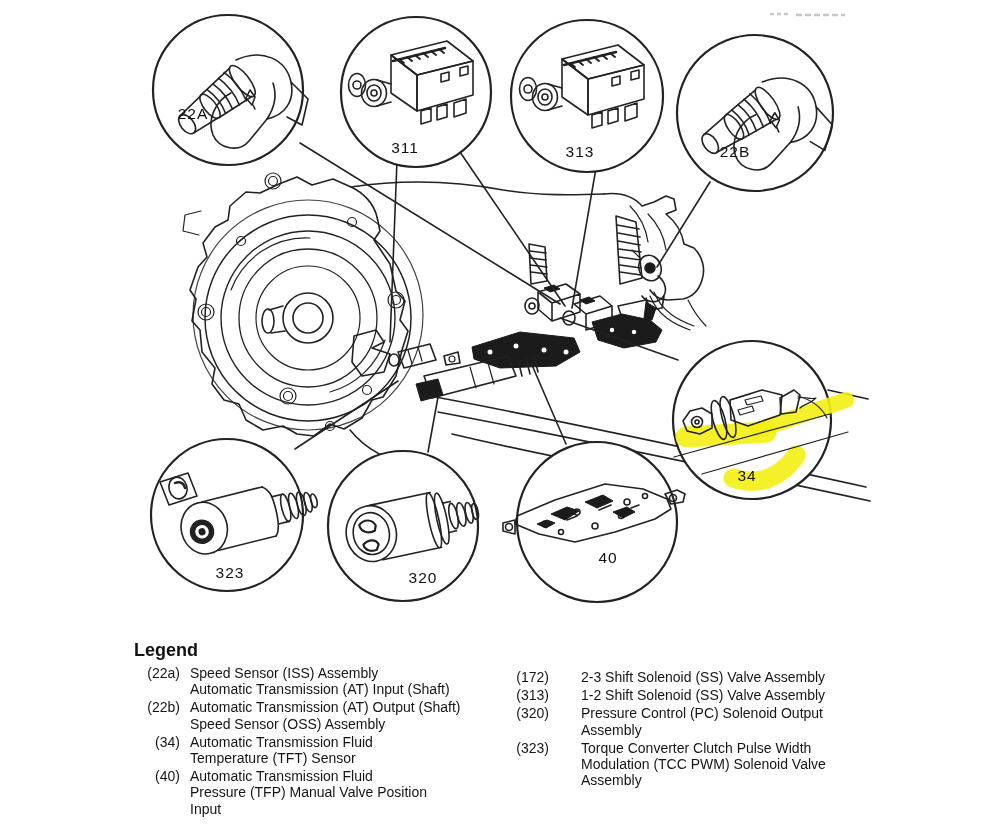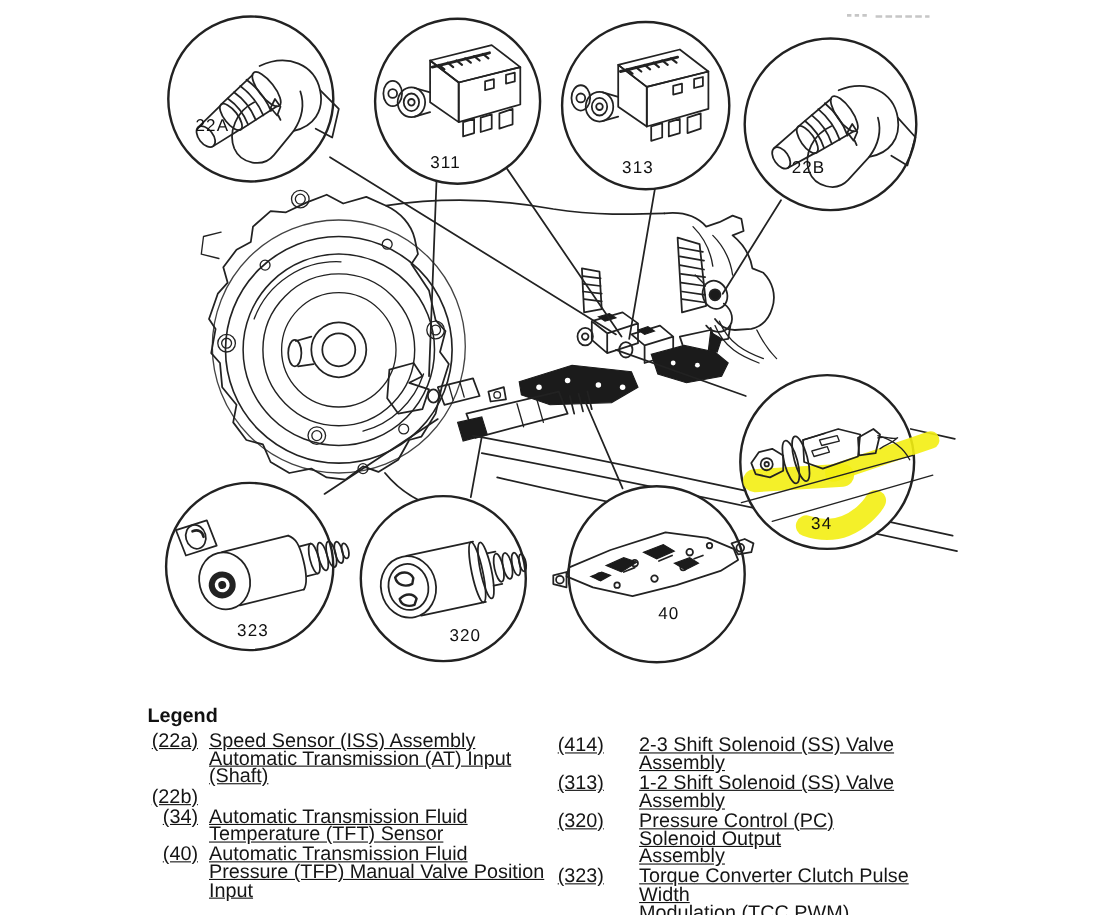--- a/index.html
+++ b/index.html
@@ -11,21 +11,21 @@
   
   .art{stroke:#222222;fill:none;stroke-width:1.6;stroke-linecap:round;stroke-linejoin:round;}
   .thin{stroke-width:1.2;}
   .dark{fill:#1b1b1b;stroke:#1b1b1b;stroke-width:1;}
   .callout{fill:#ffffff;stroke:#222222;stroke-width:2.2;}
   .lbl{font-family:"Liberation Sans","DejaVu Sans",sans-serif;font-size:15.5px;letter-spacing:1px;fill:#111111;text-anchor:middle;}
   .smudge{stroke:#c6c6c6;stroke-width:2.4;}
   
   .legend{position:absolute;left:0;top:0;width:1007px;}
   .legend-title{position:absolute;left:134px;top:640px;font-size:18px;font-weight:bold;color:#111;}
-  .lcol{position:absolute;font-size:18px;line-height:16.2px;text-decoration:underline;}
+  .lcol{position:absolute;font-size:14px;line-height:16.2px;}
   .lcol-left{left:134px;top:665px;width:365px;}
   .lcol-right{left:503px;top:669px;width:330px;}
   .li{display:flex;margin-bottom:2px;}
   .li .code{width:46px;text-align:right;flex:0 0 46px;}
   .lcol-left .li .txt{margin-left:10px;}
   .lcol-right .li .txt{margin-left:32px;}
 </style>
 </head>
 <body>
 
@@ -337,41 +337,45 @@
   <div class="lcol lcol-left">
     <div class="li">
       <div class="code">(22a)</div>
       <div class="txt">
         <div>Speed Sensor (ISS) Assembly</div>
         <div>Automatic Transmission (AT) Input (Shaft)</div>
       </div>
     </div>
     <div class="li">
       <div class="code">(22b)</div>
+      <div class="txt">
+        <div>Automatic Transmission (AT) Output (Shaft)</div>
+        <div>Speed Sensor (OSS) Assembly</div>
+      </div>
     </div>
     <div class="li">
       <div class="code">(34)</div>
       <div class="txt">
         <div>Automatic Transmission Fluid</div>
         <div>Temperature (TFT) Sensor</div>
       </div>
     </div>
     <div class="li">
       <div class="code">(40)</div>
       <div class="txt">
         <div>Automatic Transmission Fluid</div>
         <div>Pressure (TFP) Manual Valve Position</div>
         <div>Input</div>
       </div>
     </div>
   </div>
 
   <div class="lcol lcol-right">
     <div class="li">
-      <div class="code">(414)</div>
+      <div class="code">(172)</div>
       <div class="txt">
         <div>2-3 Shift Solenoid (SS) Valve Assembly</div>
       </div>
     </div>
     <div class="li">
       <div class="code">(313)</div>
       <div class="txt">
         <div>1-2 Shift Solenoid (SS) Valve Assembly</div>
       </div>
     </div>

